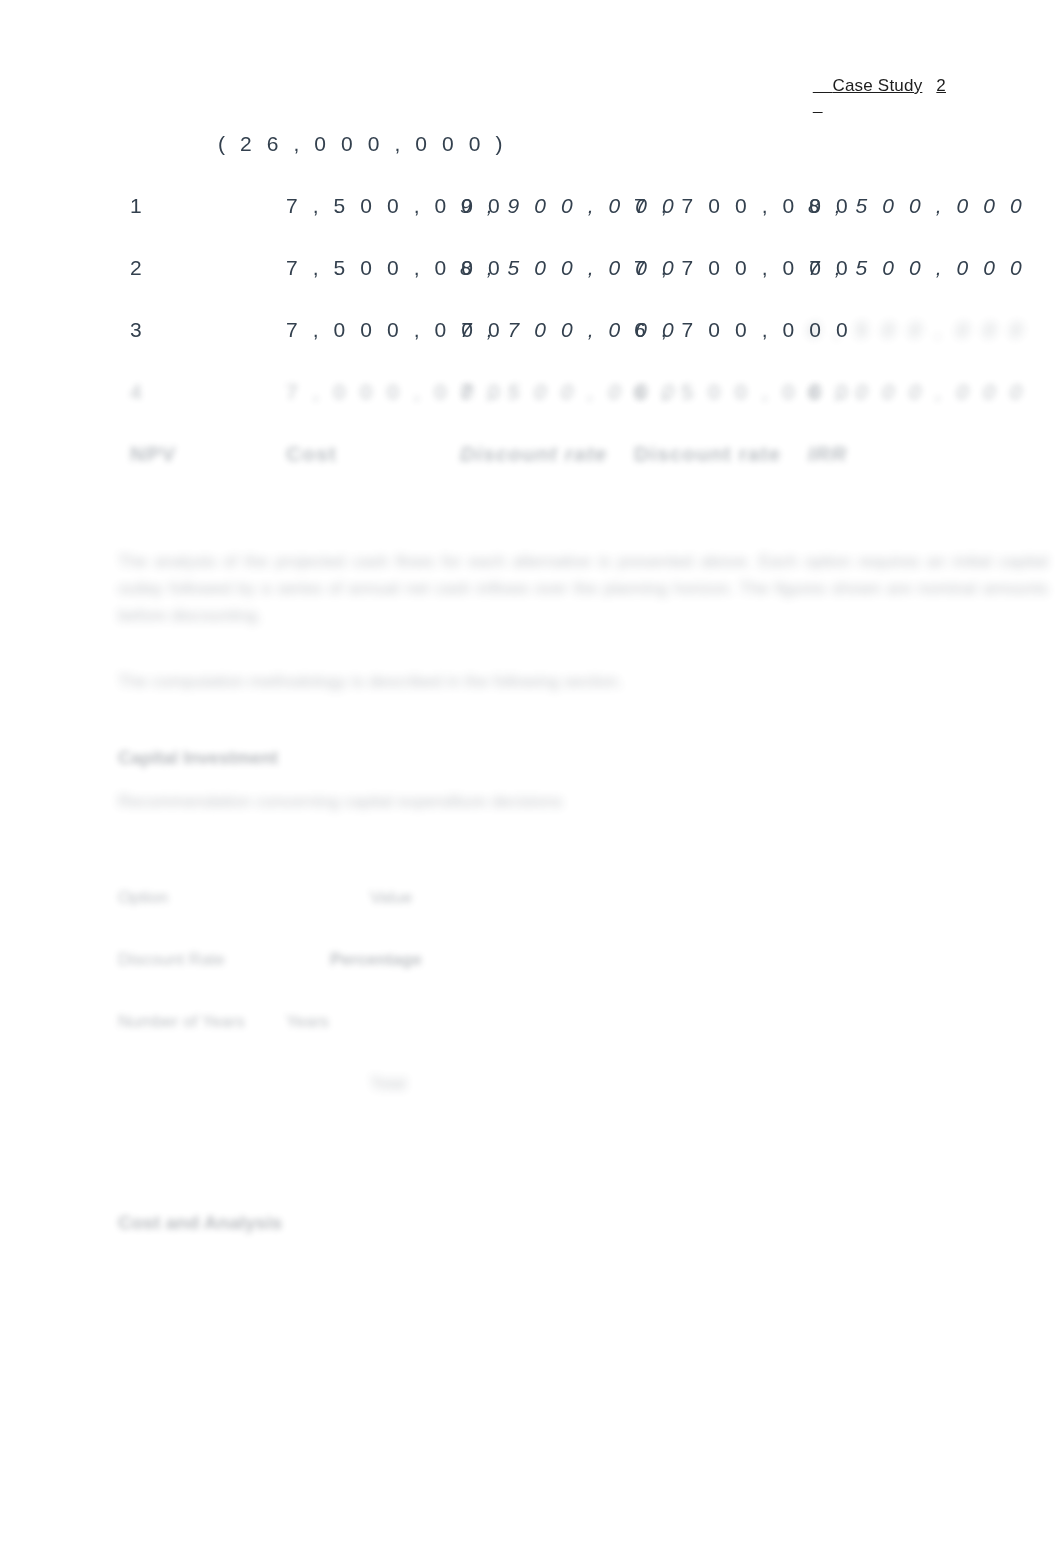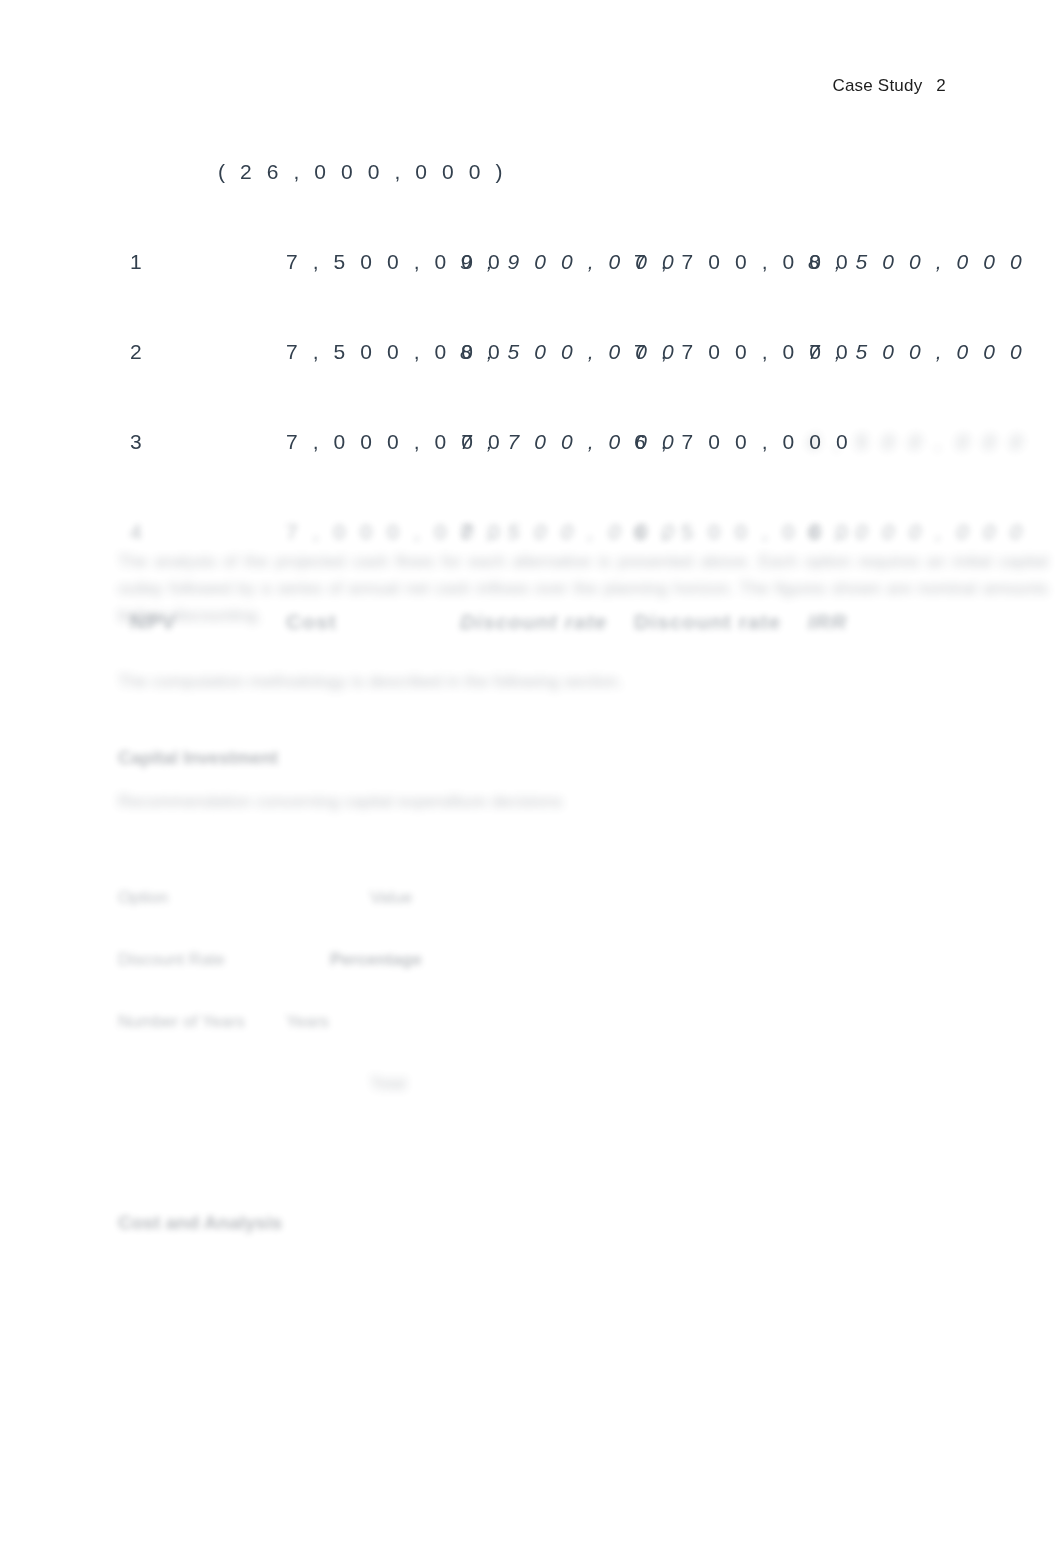--- a/index.html
+++ b/index.html
@@ -24,35 +24,35 @@
 
   
   .header {
     position: absolute;
     top: 56px;
     right: 116px;
     font-size: 17px;
     letter-spacing: 0.2px;
     color: #1d1d1d;
     white-space: pre;
+    text-decoration: underline;
   }
   .header .pagenum { margin-left: 14px; }
 
   
   .table {
     position: absolute;
     left: 118px;
     top: 132px;
     width: 880px;
   }
   .row {
     position: relative;
     height: 62px;
     white-space: pre;
-    margin-top: 28px;
   }
   .cell {
     position: absolute;
     top: 0;
     font-size: 21px;
     letter-spacing: 4.6px;
     color: #33404e;
     white-space: pre;
   }
   .cell.idx {

